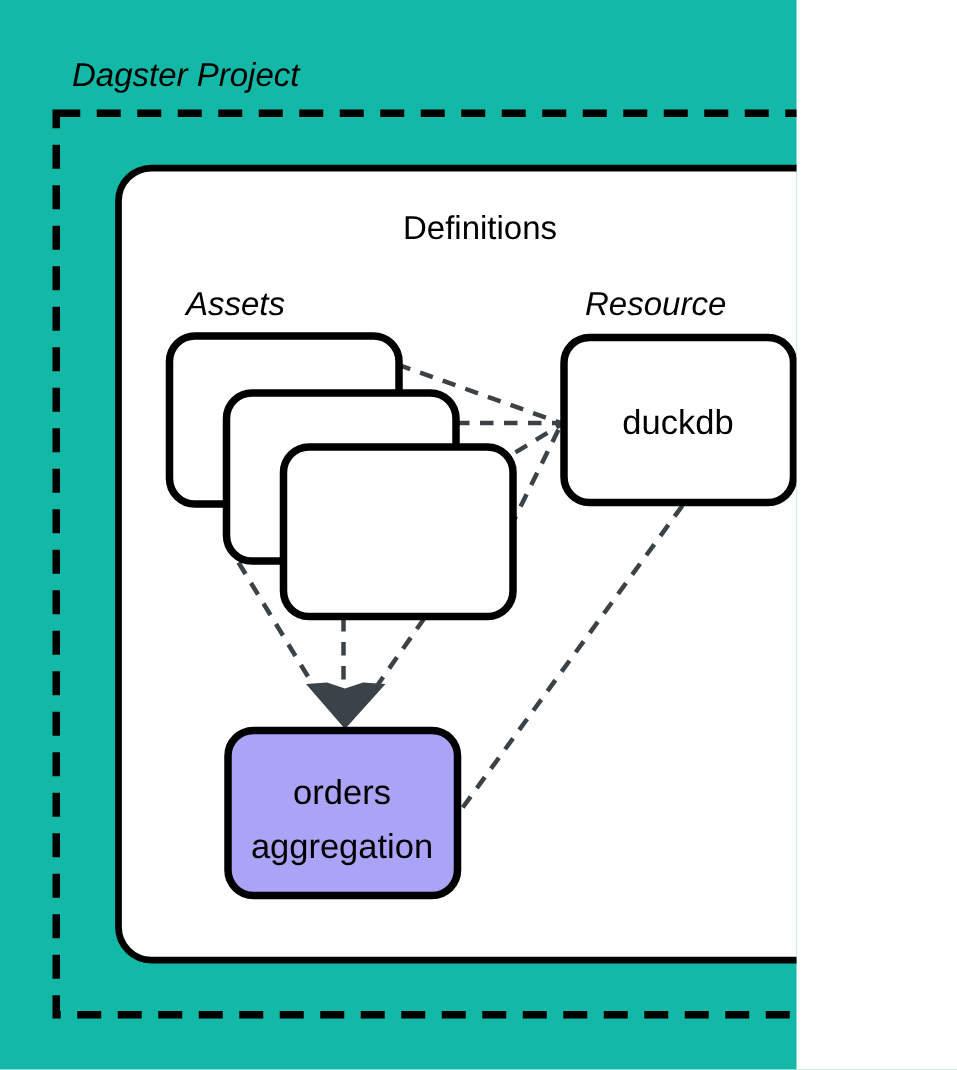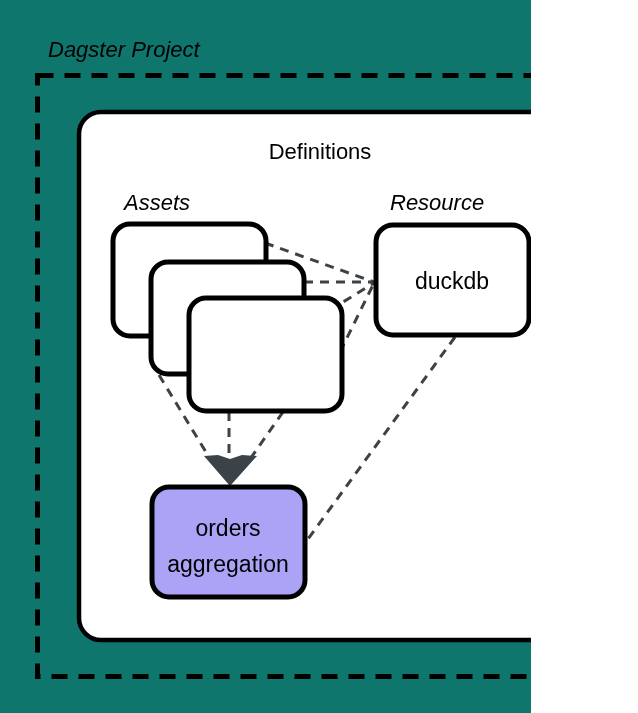--- a/index.html
+++ b/index.html
@@ -8,21 +8,21 @@
     padding: 0;
     background: #ffffff;
   }
   body {
     font-family: "Liberation Sans", "DejaVu Sans", sans-serif;
   }
   #canvas {
     position: relative;
     width: 531px;
     height: 713px;
-    background: #0f766e;
+    background: #14b8a6;
     overflow: hidden;
   }
   #diagram-svg {
     position: absolute;
     left: 0;
     top: 0;
     width: 638px;
     height: 713px;
   }
   .txt {

